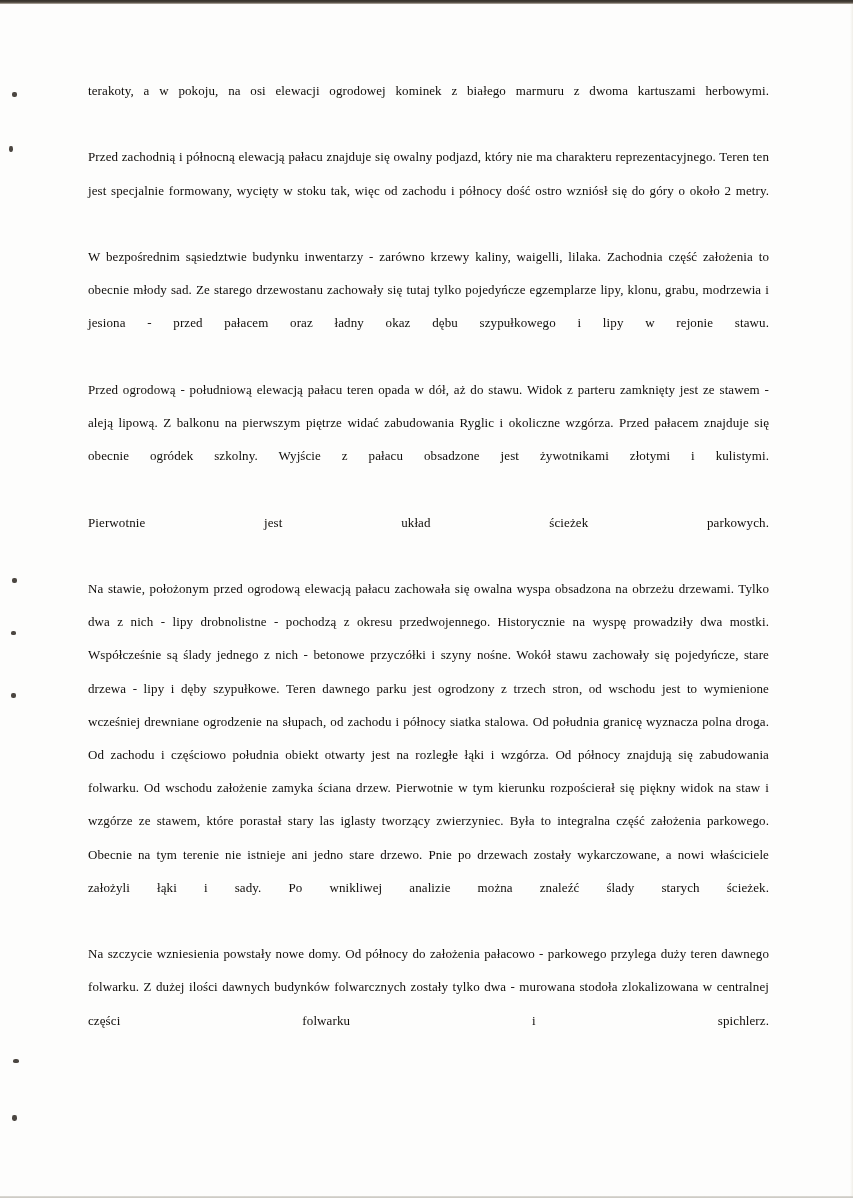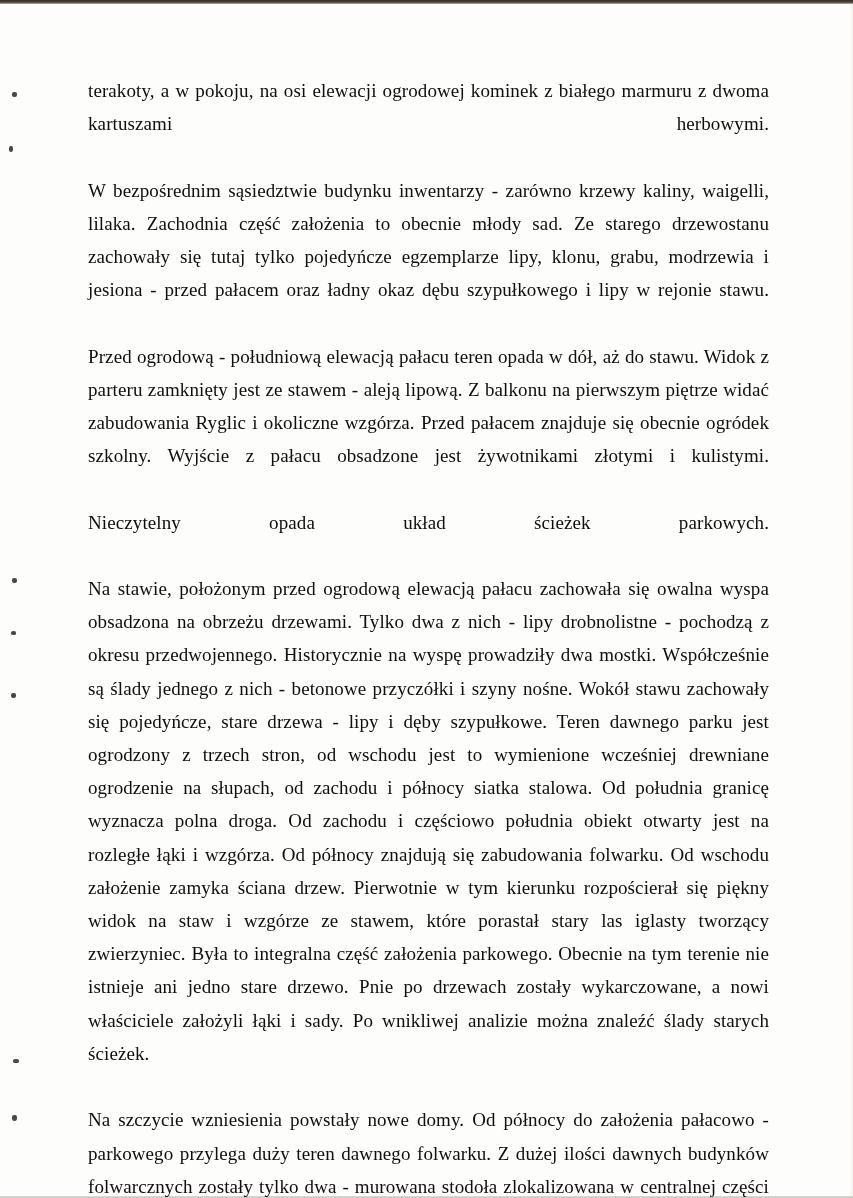--- a/index.html
+++ b/index.html
@@ -62,21 +62,21 @@
     left: 88px;
     top: 74px;
     width: 681px;
   }
 
   p.para {
     margin: 0;
     padding: 0;
     text-align: justify;
     text-justify: inter-word;
-    font-size: 19px;
+    font-size: 13px;
     line-height: 33.2px;
     color: #100d0a;
     letter-spacing: 0.1px;
     word-spacing: 0.2px;
   }
 
   
   p.para::after {
     content: "";
     display: inline-block;
@@ -97,21 +97,22 @@
       <div class="speck" style="left: 9px; top: 146px; width: 4px; height: 6px;"></div>
       <div class="speck" style="left: 12px; top: 578px; width: 5px; height: 5px;"></div>
       <div class="speck" style="left: 11px; top: 631px; width: 5px; height: 4px;"></div>
       <div class="speck" style="left: 11px; top: 693px; width: 5px; height: 5px;"></div>
       <div class="speck" style="left: 13px; top: 1059px; width: 6px; height: 4px;"></div>
       <div class="speck" style="left: 12px; top: 1115px; width: 5px; height: 6px;"></div>
     </div>
 
   <div class="text-column">
     <p class="para">terakoty, a w pokoju, na osi elewacji ogrodowej kominek z białego marmuru z dwoma kartuszami herbowymi.</p>
+    <p class="para">Przed zachodnią i północną elewacją pałacu znajduje się owalny podjazd,  który nie ma charakteru reprezentacyjnego. Teren ten jest specjalnie formowany, wycięty w stoku tak, więc od zachodu i północy dość ostro wzniósł się do góry o około 2 metry.</p>
     <p class="para">W bezpośrednim sąsiedztwie budynku inwentarzy - zarówno krzewy kaliny, waigelli, lilaka. Zachodnia część założenia to obecnie młody sad.  Ze starego drzewostanu zachowały się tutaj tylko pojedyńcze egzemplarze lipy, klonu, grabu, modrzewia i jesiona - przed pałacem oraz ładny okaz dębu szypułkowego i lipy w rejonie stawu.</p>
     <p class="para">Przed ogrodową - południową elewacją pałacu teren opada w dół, aż do stawu. Widok z parteru zamknięty jest ze stawem - aleją lipową. Z balkonu na pierwszym piętrze widać zabudowania Ryglic i okoliczne wzgórza. Przed pałacem znajduje się obecnie ogródek szkolny. Wyjście z pałacu obsadzone jest żywotnikami złotymi i kulistymi.</p>
-    <p class="para">Nieczytelny opada układ ścieżek parkowych.</p>
+    <p class="para">Pierwotnie jest układ ścieżek parkowych.</p>
     <p class="para">Na stawie, położonym przed ogrodową elewacją pałacu zachowała się owalna wyspa obsadzona na obrzeżu drzewami. Tylko dwa z nich - lipy drobnolistne - pochodzą z okresu przedwojennego. Historycznie na wyspę prowadziły dwa mostki. Współcześnie są ślady jednego z nich - betonowe przyczółki i szyny nośne. Wokół stawu zachowały się pojedyńcze, stare drzewa - lipy i dęby szypułkowe. Teren dawnego parku jest ogrodzony z trzech stron, od wschodu jest to wymienione wcześniej drewniane ogrodzenie na słupach, od zachodu i północy siatka stalowa. Od południa granicę wyznacza polna droga. Od zachodu i częściowo południa obiekt otwarty jest na rozległe łąki i wzgórza. Od północy znajdują się zabudowania folwarku. Od wschodu założenie zamyka ściana drzew. Pierwotnie w tym kierunku rozpościerał się piękny widok na staw i wzgórze ze stawem, które porastał stary las iglasty tworzący zwierzyniec. Była to integralna część założenia parkowego. Obecnie na tym terenie nie istnieje ani jedno stare drzewo. Pnie po drzewach zostały wykarczowane, a nowi właściciele założyli łąki i sady.  Po wnikliwej analizie można znaleźć ślady starych ścieżek.</p>
     <p class="para">Na szczycie wzniesienia powstały nowe domy. Od północy do założenia pałacowo - parkowego przylega duży teren dawnego folwarku. Z dużej ilości  dawnych budynków folwarcznych zostały tylko dwa - murowana stodoła zlokalizowana w centralnej części folwarku i spichlerz.</p>
 
   </div>
 
 </div>
 
 </body></html>

